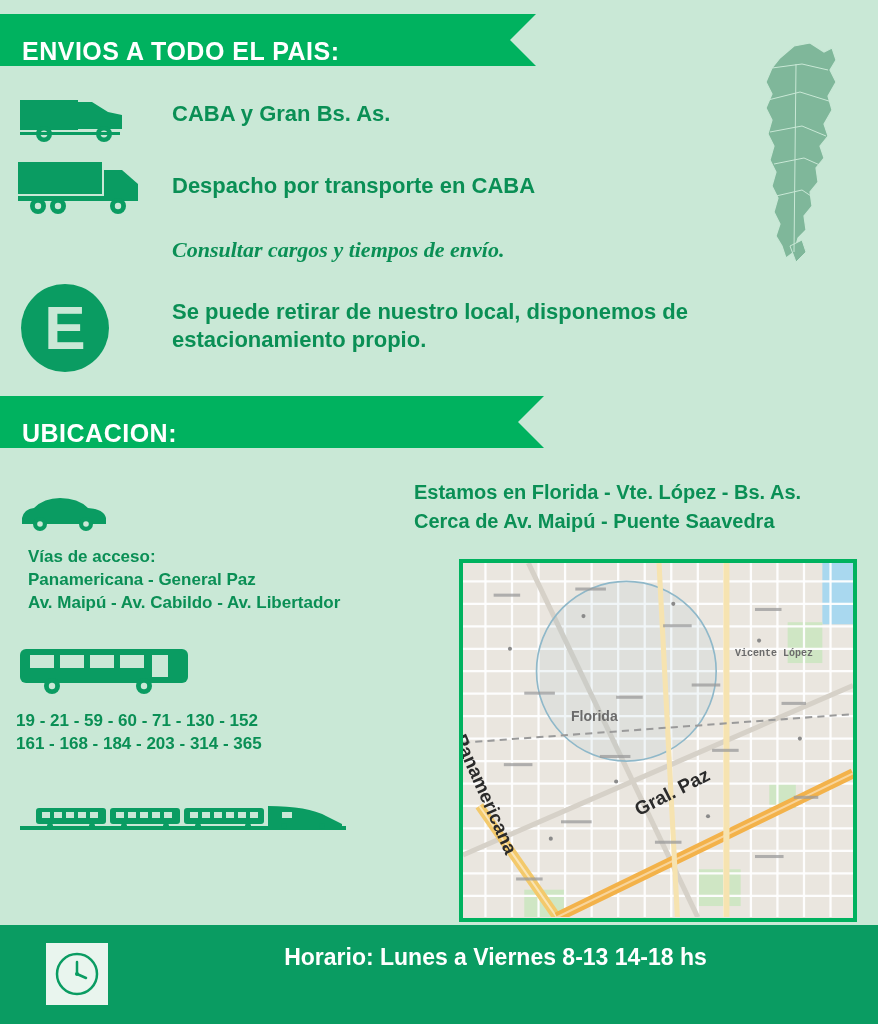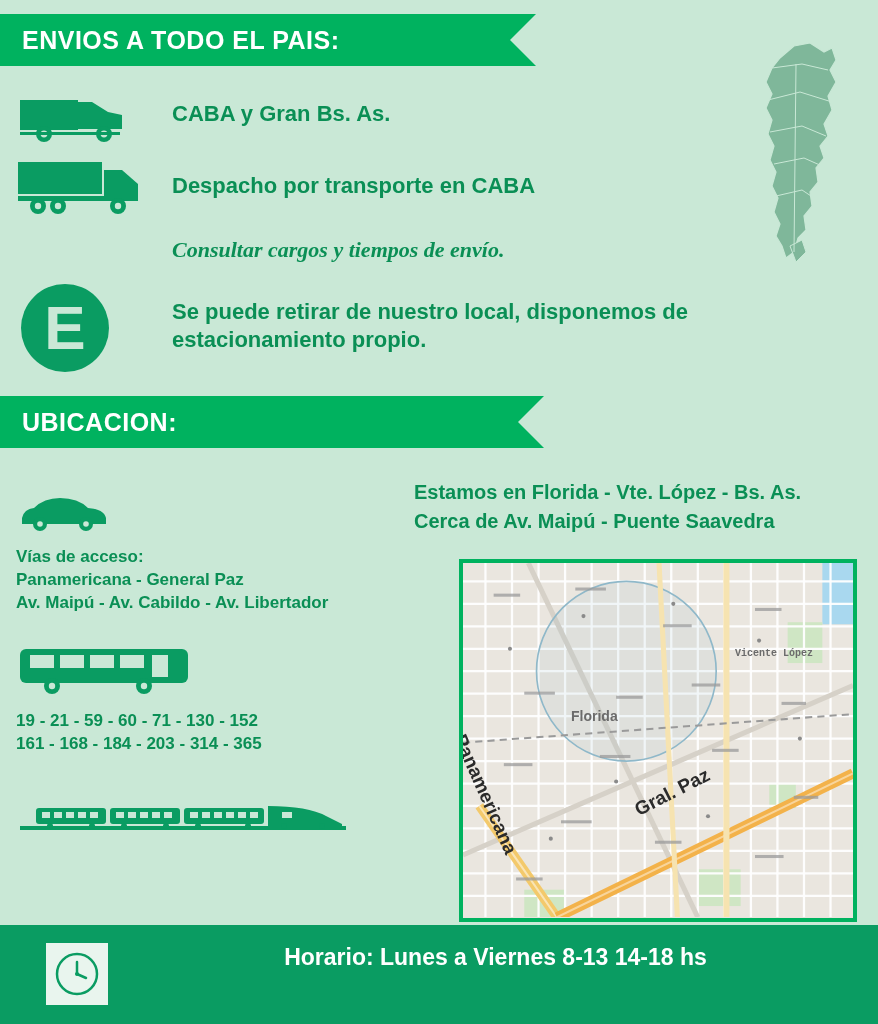--- a/index.html
+++ b/index.html
@@ -21,21 +21,21 @@
     background: #c9e8d6;
   }
 
   
   .banner {
     position: absolute;
     left: 0;
     height: 52px;
     background: #00b25f;
     display: flex;
-    align-items: center;
+    align-items: flex-end;
   }
   .banner .banner-text {
     color: #ffffff;
     font-size: 25px;
     font-weight: bold;
     letter-spacing: 0.5px;
     padding-left: 22px;
     white-space: nowrap;
   }
   .banner .notch {
@@ -92,21 +92,21 @@
   }
 
   .loc-item-label {
     color: #0a8f55;
     font-size: 17px;
     font-weight: bold;
     line-height: 1.35;
   }
 
   .icon-car { position: absolute; left: 18px; top: 492px; }
-  #txt-vias { position: absolute; left: 16px; top: 546px; width: 390px; }
+  #txt-vias { position: absolute; left: 28px; top: 546px; width: 390px; }
 
   .icon-bus { position: absolute; left: 18px; top: 645px; }
   #txt-colectivos { position: absolute; left: 16px; top: 710px; width: 390px; }
 
   .icon-train { position: absolute; left: 16px; top: 800px; }
   #txt-tren { position: absolute; left: 16px; top: 845px; width: 390px; }
 
   
   #street-map {
     position: absolute;

